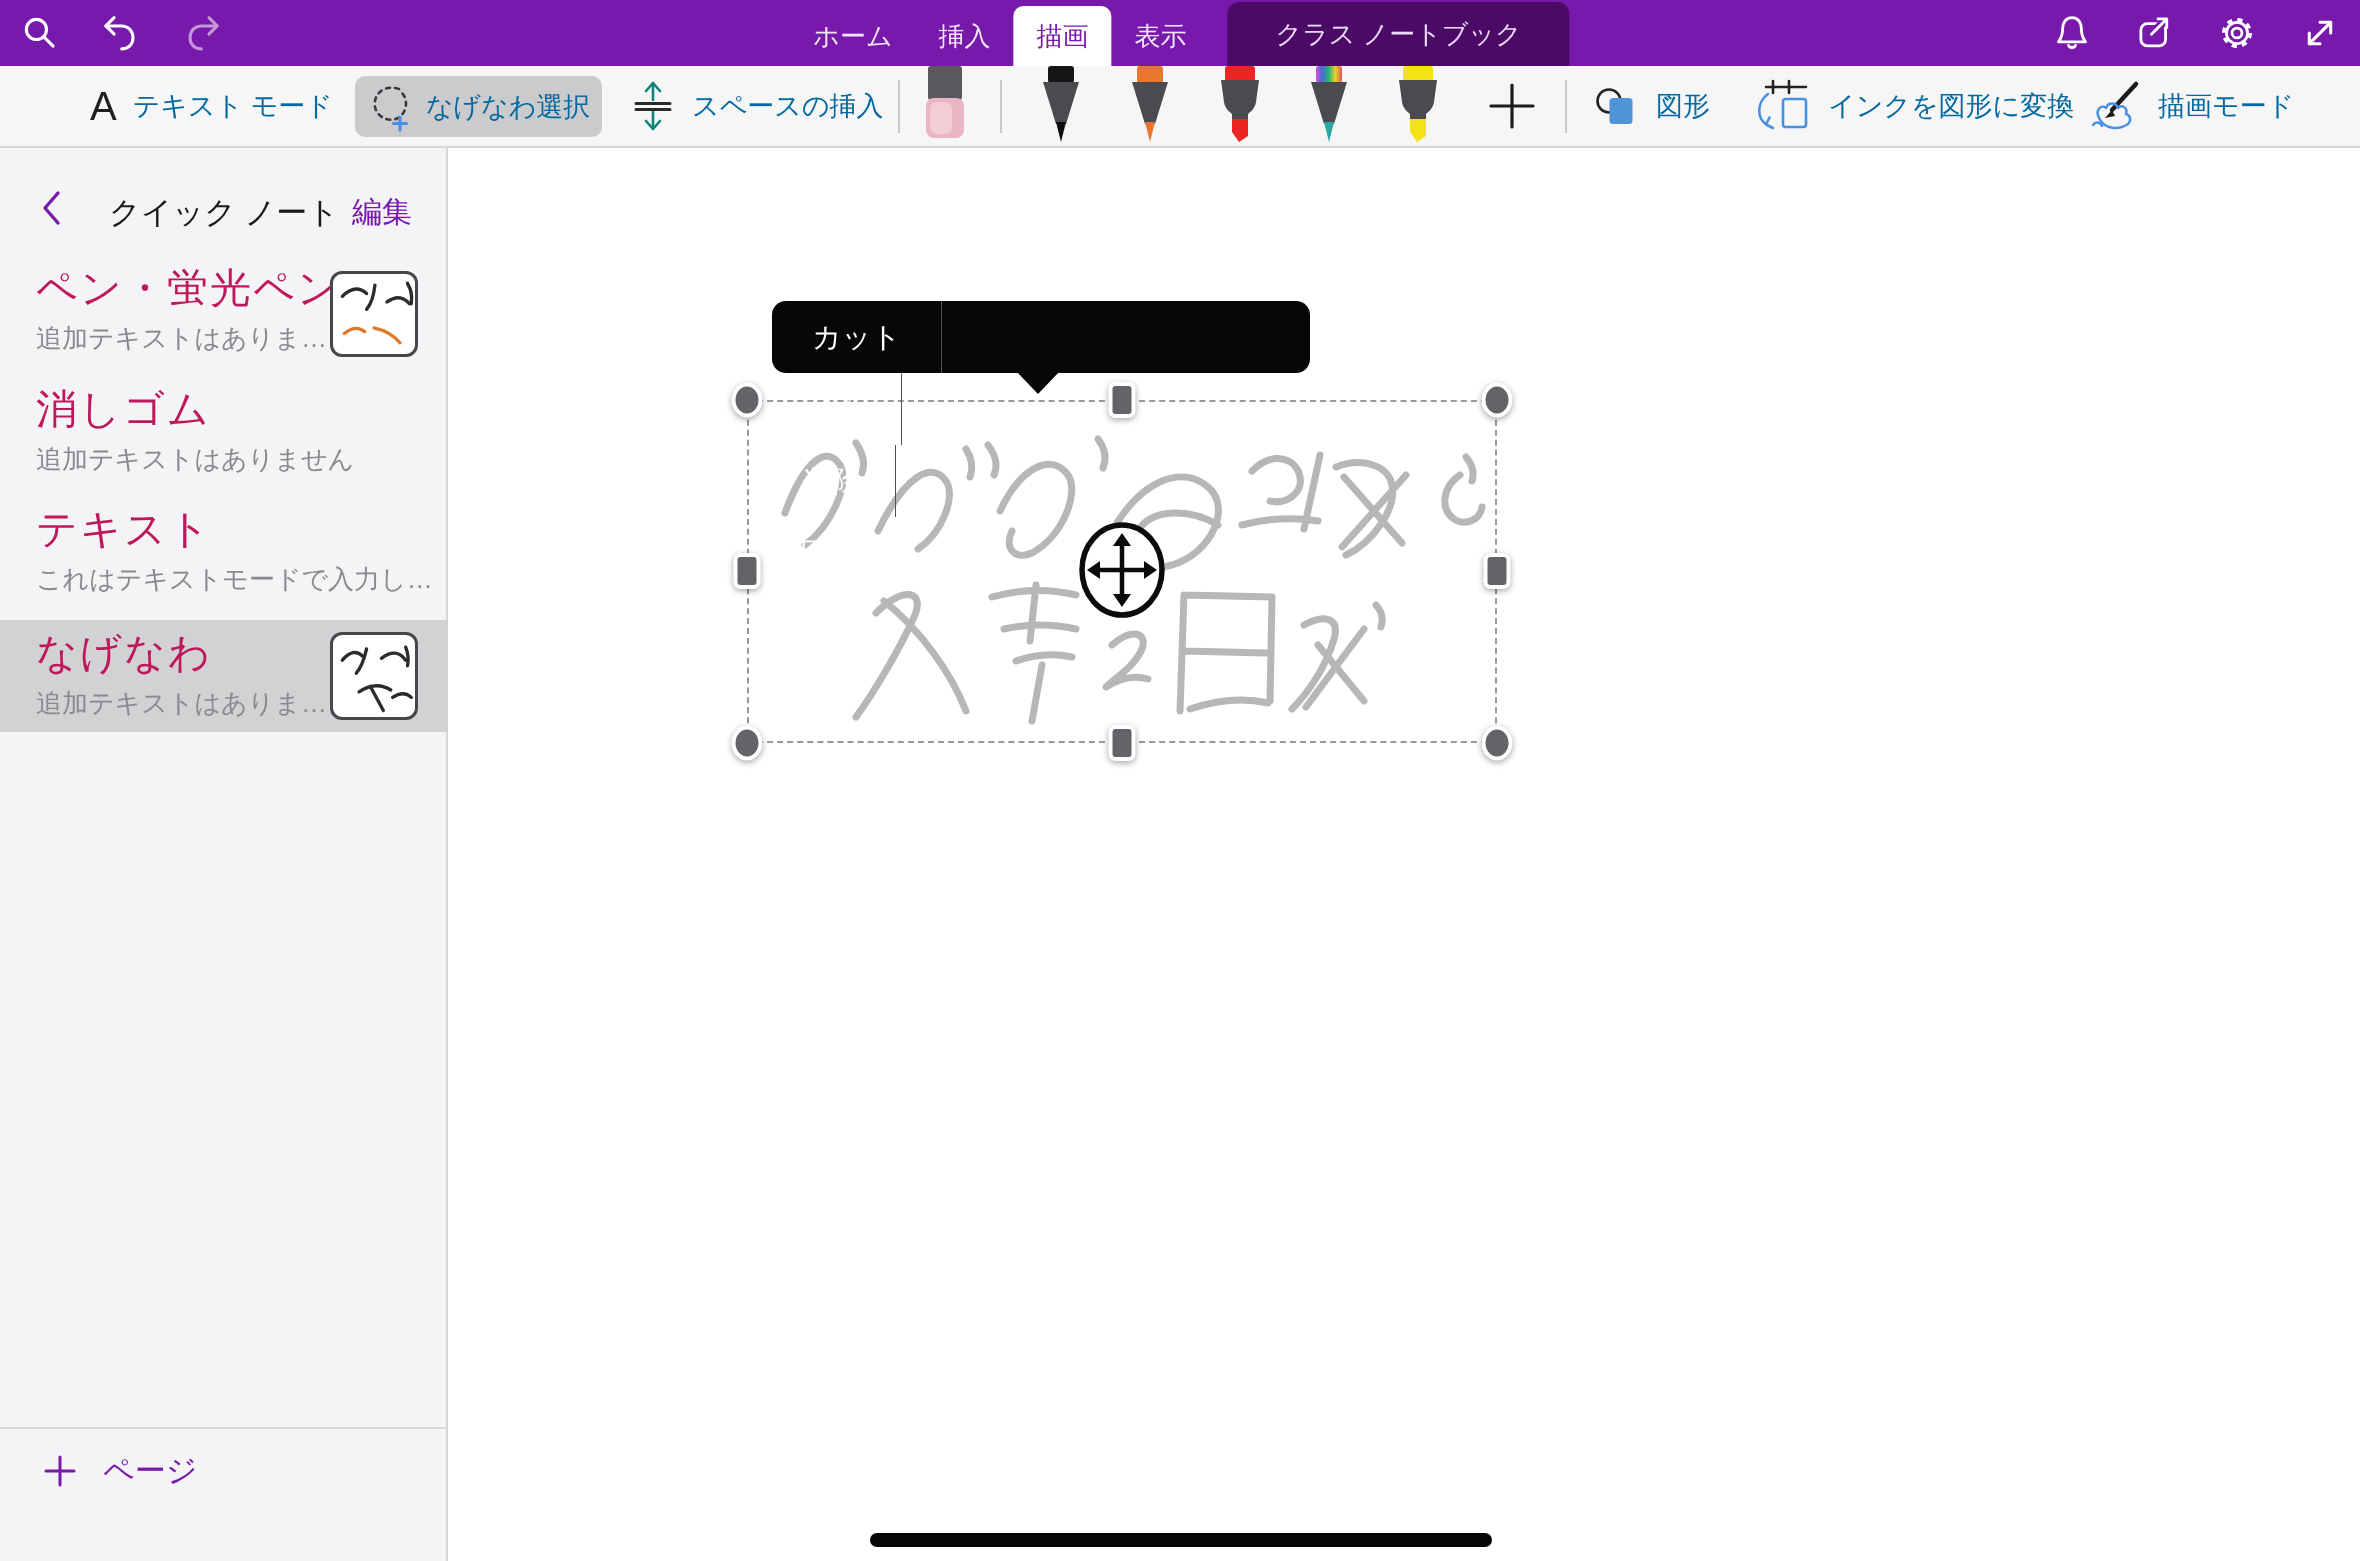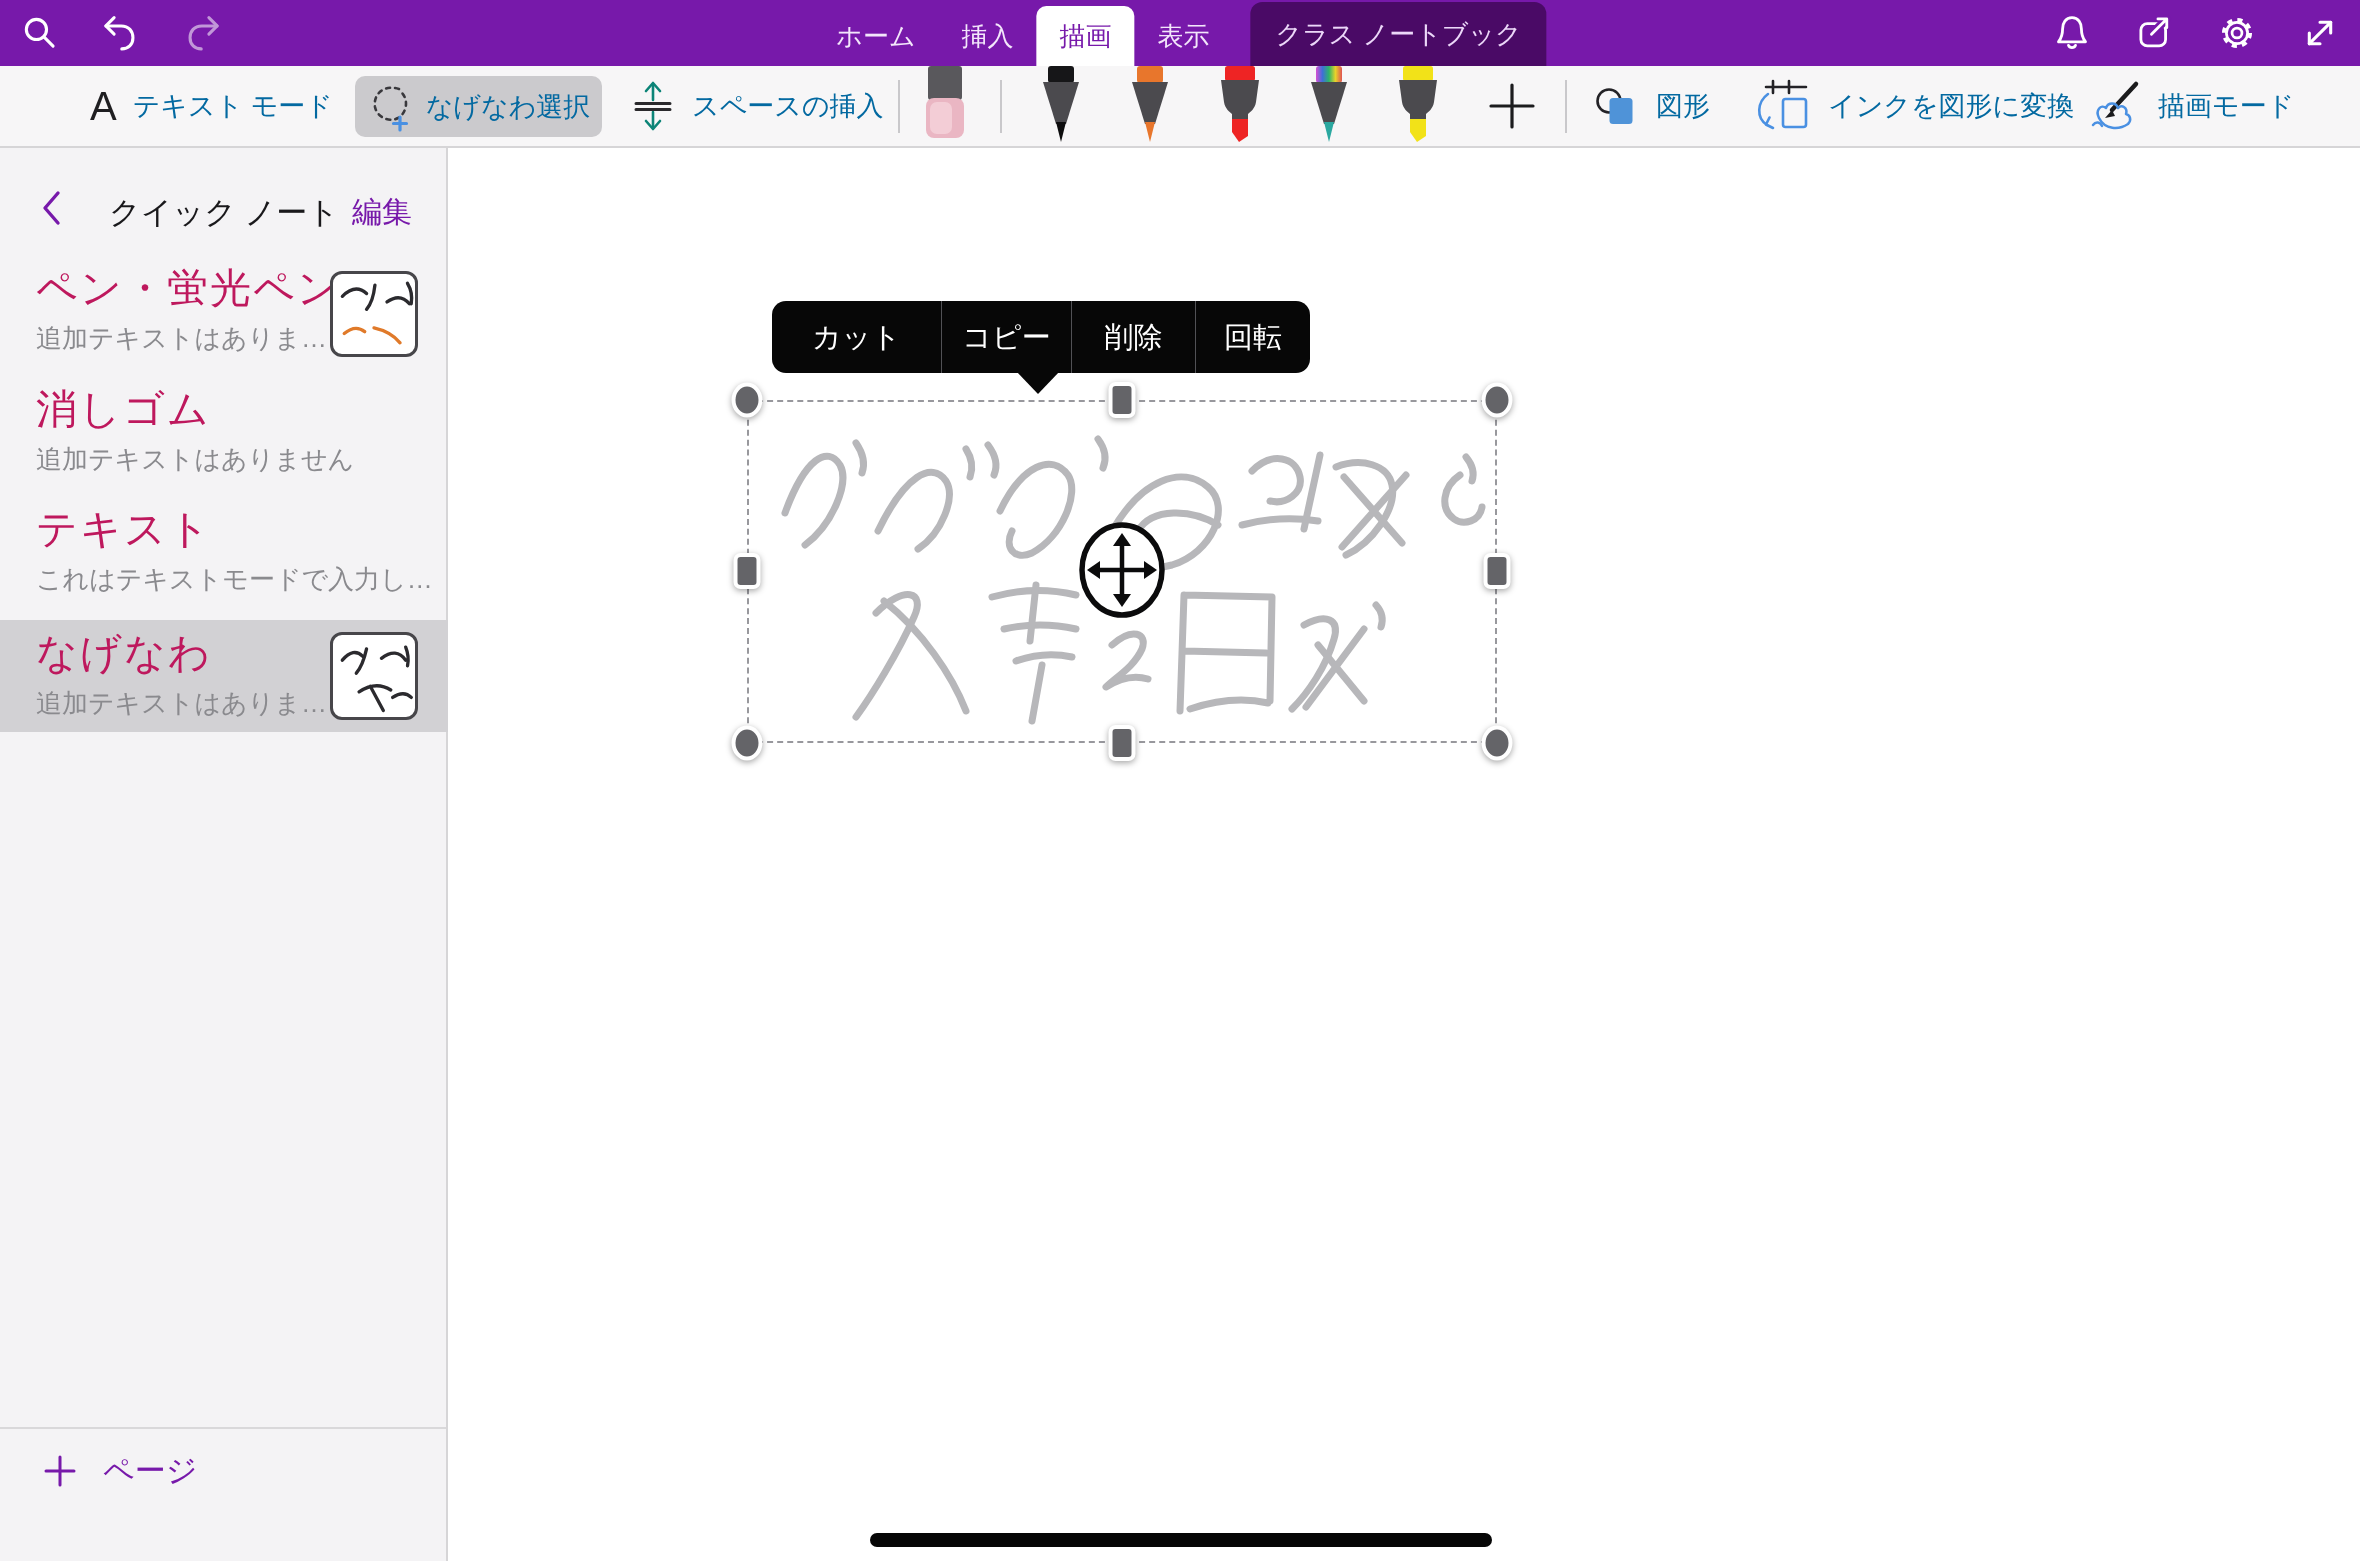--- a/index.html
+++ b/index.html
@@ -7,21 +7,21 @@
   body { font-family:"Liberation Sans","DejaVu Sans",sans-serif; background:#fff; }
   .page { position:relative; width:2360px; height:1561px; }
 
   
   .topbar { position:absolute; left:0; top:0; width:2360px; height:66px; background:#7719aa; z-index:30; }
   .tb-icon { position:absolute; top:10px; width:46px; height:46px; display:flex; align-items:center; justify-content:center; cursor:pointer; }
   .tb-icon svg { display:block; }
   .tabs { position:absolute; left:50%; transform:translateX(-50%); bottom:0; display:flex; align-items:flex-end; }
   .tab { height:60px; line-height:60px; padding:0 23px; font-size:26px; color:#f3e6fb; white-space:nowrap; cursor:pointer; }
   .tab.active { background:#ffffff; color:#7719aa; border-radius:10px 10px 0 0; }
-  .tab.dark { height:64px; line-height:64px; background:#4a0a66; color:#ecd8f9; border-radius:12px 12px 0 0; padding:0 25px; margin-left:18px; }
+  .tab.dark { height:64px; line-height:64px; background:#4a0a66; color:#ecd8f9; border-radius:12px 12px 0 0; padding:0 48px; margin-left:18px; }
 
   
   .toolbar { position:absolute; left:0; top:66px; width:2360px; height:82px; background:#f7f6f7; border-bottom:2px solid #d6d5d7; z-index:20; }
   .tgroup { position:absolute; top:0; height:80px; display:flex; align-items:center; gap:16px; cursor:pointer; }
   .tool-label { font-size:27px; color:#0369a1; white-space:nowrap; }
   .a-glyph { font-size:40px; color:#1f1e21; font-weight:500; }
   .lasso-btn { position:absolute; left:355px; top:10px; width:247px; height:61px; background:#cbcacd; border-radius:10px; display:flex; align-items:center; justify-content:center; gap:13px; cursor:pointer; }
   .tdivider { position:absolute; top:14px; width:2px; height:53px; background:#c9c8cb; }
   .pen { position:absolute; top:0; cursor:pointer; }
   .plus-btn { position:absolute; left:1487px; top:15px; width:50px; height:50px; cursor:pointer; }
@@ -35,21 +35,21 @@
   .sb-item.selected { background:#d2d1d4; }
   .sb-item-title { position:absolute; left:36px; top:6px; font-size:41px; color:#be185d; letter-spacing:2px; white-space:nowrap; }
   .sb-item-sub { position:absolute; left:36px; top:66px; font-size:26px; color:#8a8a8e; white-space:nowrap; }
   .thumb { position:absolute; left:330px; width:88px; background:#fff; border:3px solid #47464a; border-radius:12px; overflow:hidden; }
   .sb-foot-divider { position:absolute; left:0; top:1279px; width:446px; height:2px; background:#d9d8da; }
   .add-page { position:absolute; left:43px; top:1302px; display:flex; align-items:center; gap:26px; cursor:pointer; }
   .add-page-label { font-size:31px; color:#7719aa; }
 
   
   .canvas { position:absolute; left:450px; top:148px; width:1910px; height:1413px; background:#ffffff; }
-  .ctx-menu { position:absolute; left:322px; top:153px; width:538px; height:72px; background:#070707; border-radius:14px; display:flex; z-index:15; }
+  .ctx-menu { position:absolute; left:322px; top:153px; width:538px; height:72px; background:#070707; border-radius:14px; display:flex; z-index:15;flex-direction:column; }
   .ctx-item { height:72px; line-height:72px; text-align:center; font-size:29px; color:#fff; border-right:1px solid #515155; cursor:pointer; }
   .ctx-item:last-child { border-right:none; }
   .ctx-arrow { position:absolute; left:566px; top:223px; width:0; height:0; border-left:22px solid transparent; border-right:22px solid transparent; border-top:23px solid #070707; z-index:15; }
 
   .selection { position:absolute; left:297px; top:252px; width:750px; height:343px; border:2px dashed #98989d; }
   .handle { position:absolute; transform:translate(-50%,-50%); background:#646468; border:4px solid #fff; box-shadow:0 2px 6px rgba(0,0,0,.35); z-index:12; cursor:pointer; }
   .handle.corner { width:31px; height:35px; border-radius:50%; }
   .handle.mid { width:27px; height:36px; border-radius:7px; }
   .move-handle { position:absolute; left:672px; top:424px; transform:translate(-50%,-50%); z-index:13; cursor:pointer; }
   .ink { position:absolute; left:310px; top:265px; z-index:5; }

